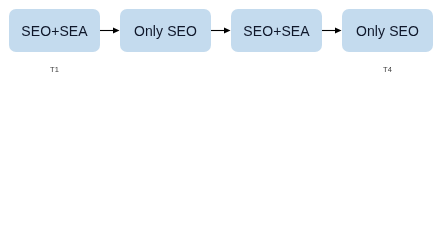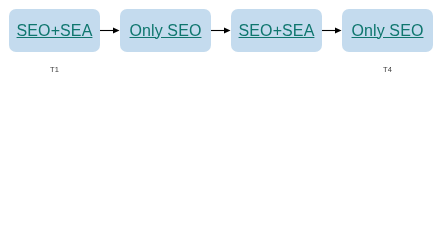--- a/index.html
+++ b/index.html
@@ -37,26 +37,25 @@
     border-radius: 7px;
     background: #c4dbee;
     display: flex;
     align-items: center;
     justify-content: center;
     box-sizing: border-box;
     flex: 0 0 auto;
   }
 
   .node-label {
-    font-size: 16px;
+    font-size: 14px;
     line-height: 1;
-    color: #0f766e;
+    color: #0f172a;
     letter-spacing: 0.1px;
     white-space: nowrap;
-    text-decoration: underline;
   }
 
   .connector {
     width: 20px;
     height: 43px;
     flex: 0 0 auto;
     display: flex;
     align-items: center;
     justify-content: center;
   }

